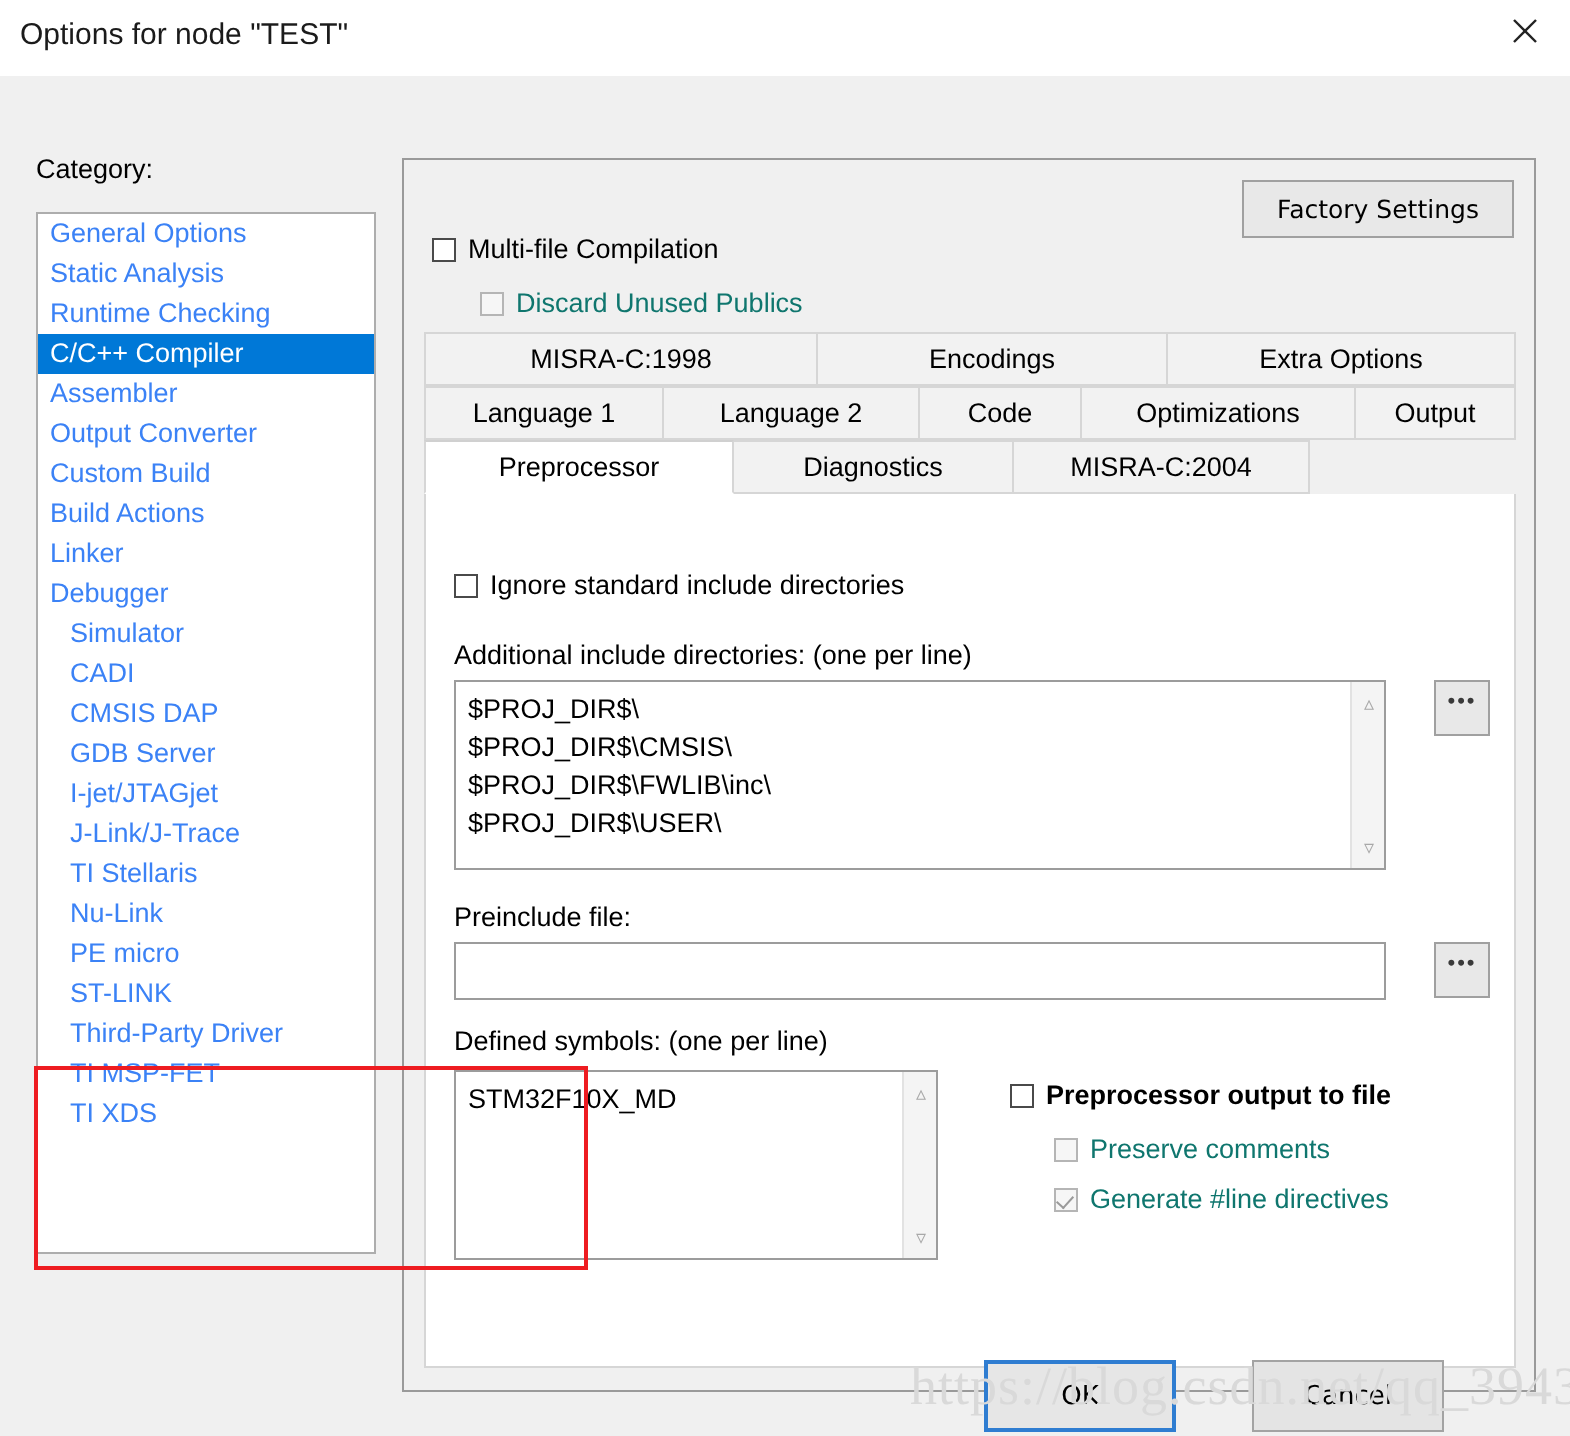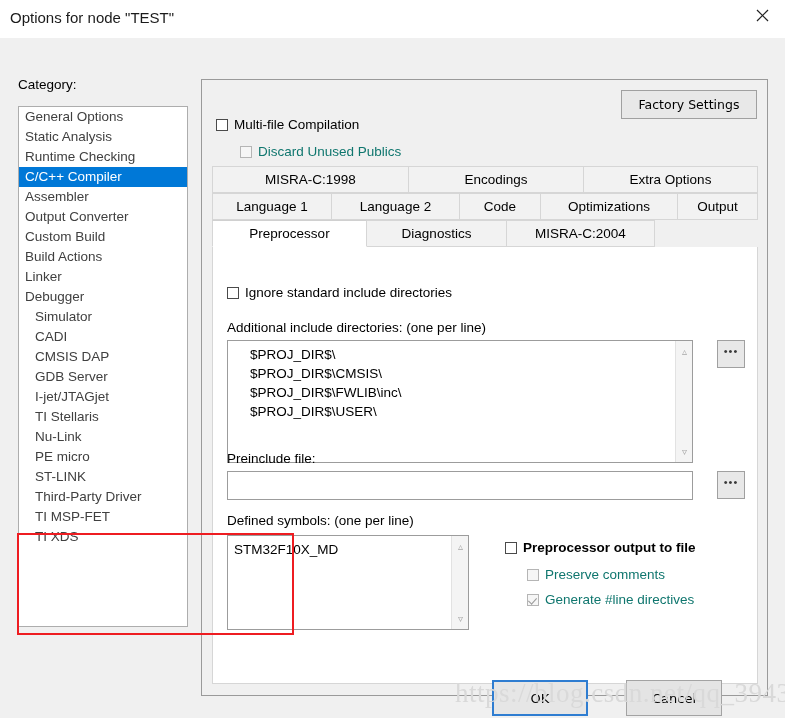--- a/index.html
+++ b/index.html
@@ -63,21 +63,21 @@
     width: 168px; height: 519px;
     background: #ffffff;
     border: 1px solid #adadad;
     overflow: hidden;
   }
   .cat-item {
     height: 20px;
     line-height: 20px;
     padding-left: 6px;
     font-size: 13.5px;
-    color: #404040;
+    color: #3b82f6;
     white-space: nowrap;
   }
   .cat-item.indent { padding-left: 16px; }
   .cat-item.selected {
     background: #0078d7;
     color: #ffffff;
   }
 
   
   .content-panel {
@@ -293,20 +293,21 @@
       <div class="cat-item">Output Converter</div>
       <div class="cat-item">Custom Build</div>
       <div class="cat-item">Build Actions</div>
       <div class="cat-item">Linker</div>
       <div class="cat-item">Debugger</div>
       <div class="cat-item indent">Simulator</div>
       <div class="cat-item indent">CADI</div>
       <div class="cat-item indent">CMSIS DAP</div>
       <div class="cat-item indent">GDB Server</div>
       <div class="cat-item indent">I-jet/JTAGjet</div>
+      <div class="cat-item indent">J-Link/J-Trace</div>
       <div class="cat-item indent">TI Stellaris</div>
       <div class="cat-item indent">Nu-Link</div>
       <div class="cat-item indent">PE micro</div>
       <div class="cat-item indent">ST-LINK</div>
       <div class="cat-item indent">Third-Party Driver</div>
       <div class="cat-item indent">TI MSP-FET</div>
       <div class="cat-item indent">TI XDS</div>
     </div>
 
   <div class="content-panel">
@@ -345,21 +346,21 @@
 
     <div class="page">
 
       <div class="chk" style="left:14px; top:38px;">
         <span class="box"></span>
         <span>Ignore standard include directories</span>
       </div>
 
       <div class="field-label" style="left:14px; top:73px;">Additional include directories: (one per line)</div>
 
-      <div class="textbox" style="left:14px; top:93px; width:466px; height:123px;padding-left:16px;">
+      <div class="textbox" style="left:14px; top:93px; width:466px; height:95px;">
         <div class="lines">$PROJ_DIR$\
 $PROJ_DIR$\CMSIS\
 $PROJ_DIR$\FWLIB\inc\
 $PROJ_DIR$\USER\</div>
         <div class="vscroll">
           <div class="arrow up">▵</div>
           <div class="arrow down">▿</div>
         </div>
       </div>
       <div class="dots-btn" style="left:504px; top:93px;">•••</div>

